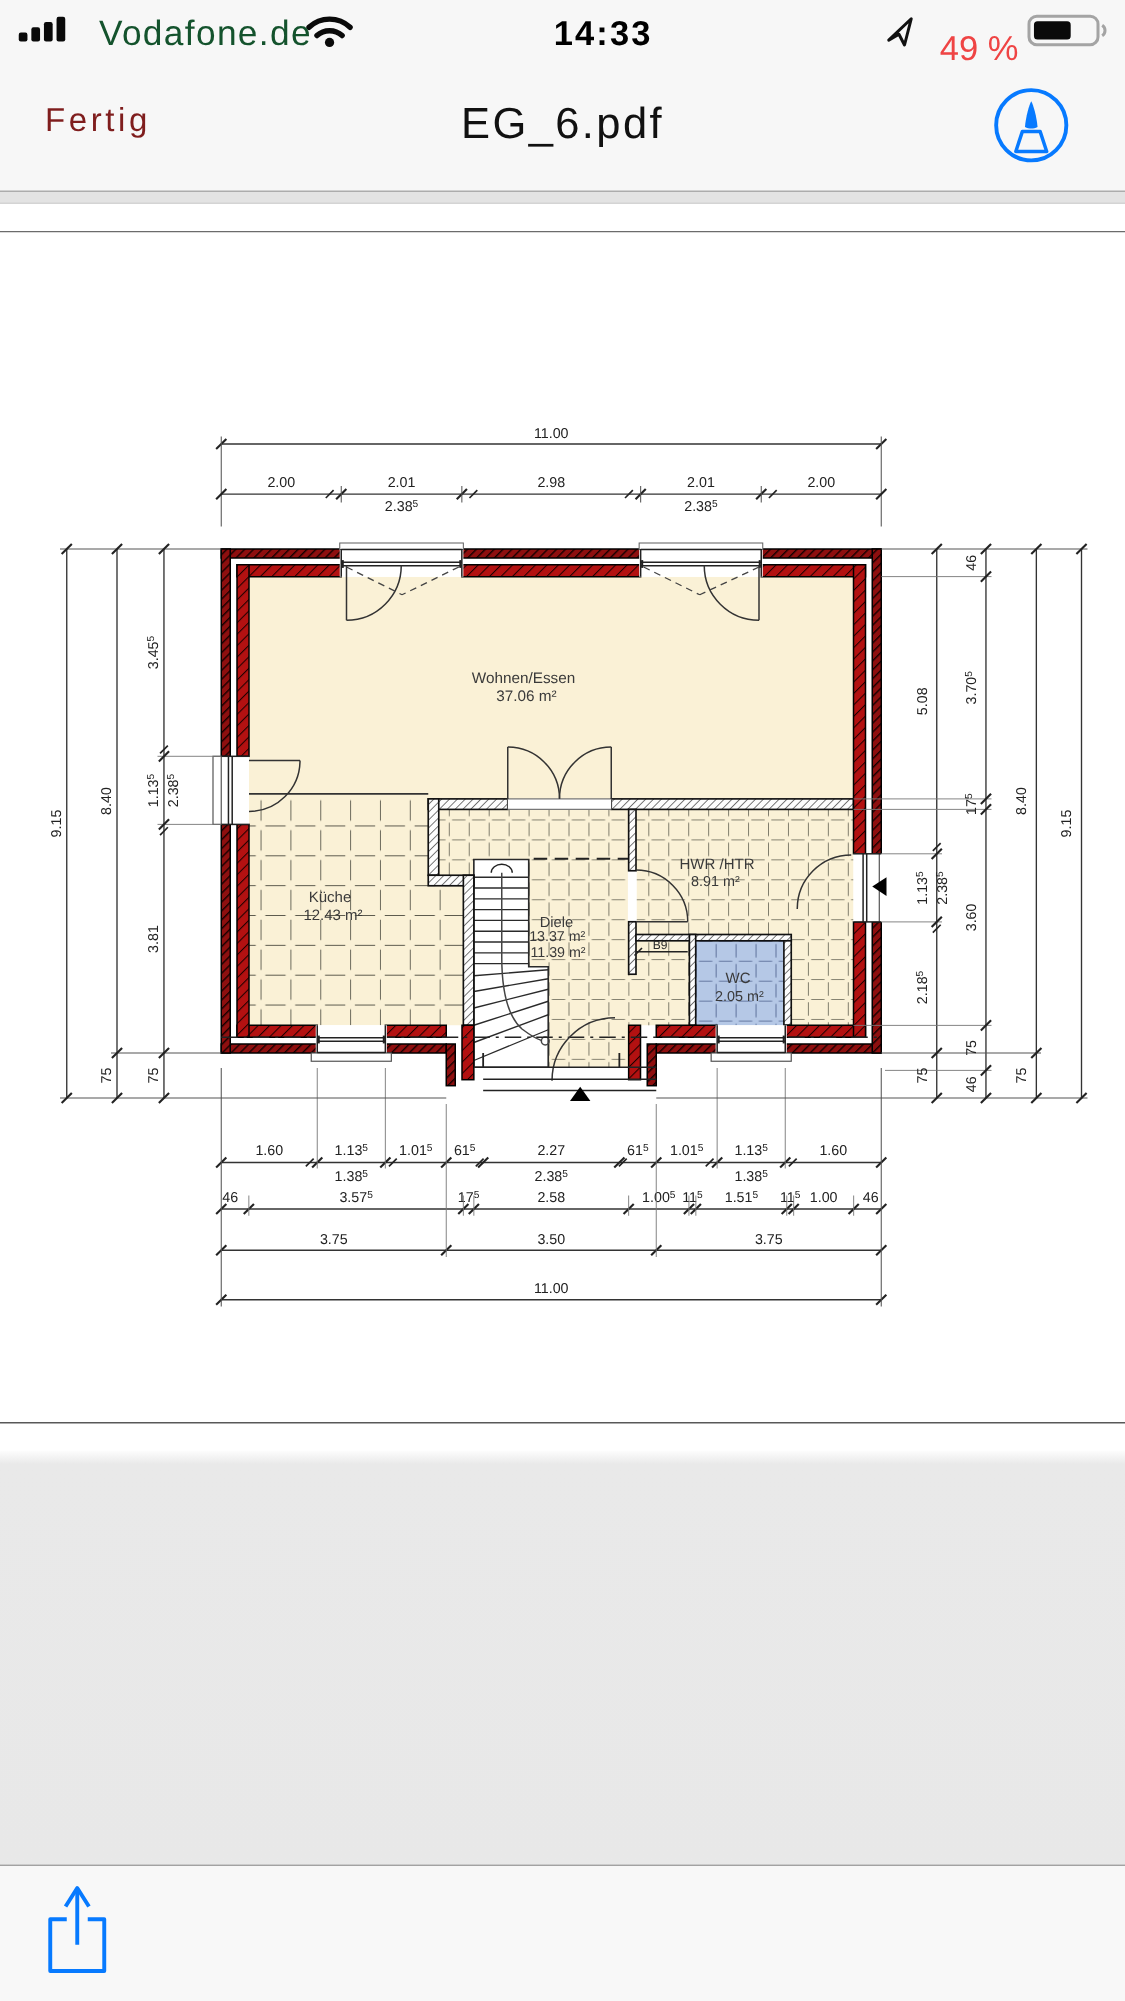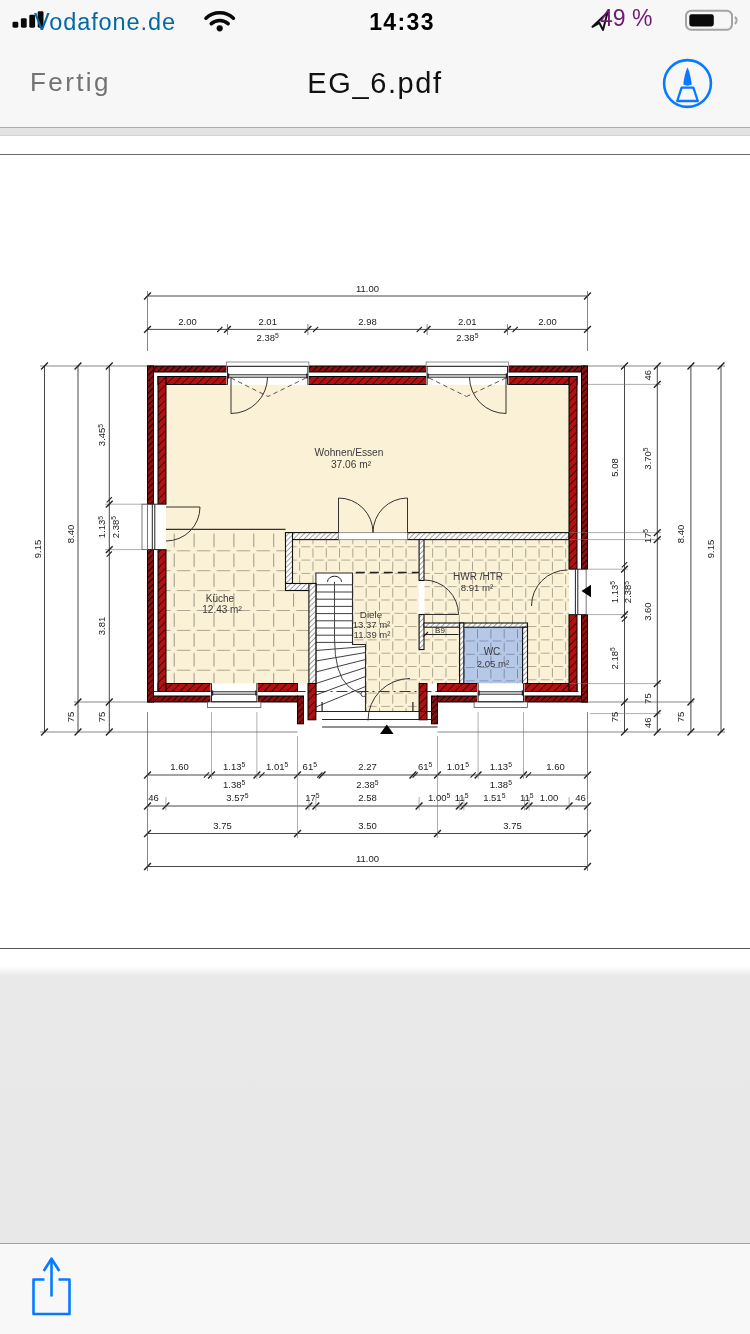--- a/index.html
+++ b/index.html
@@ -25,27 +25,27 @@
   </g>
   <circle cx="219.7" cy="28.3" r="3.1" fill="#0a0a0a"></circle>
 
   <path d="M592.5,26.8 L607.5,12.5 L603,30 L599.3,22.8 Z" fill="none" stroke="#111" stroke-width="2" stroke-linejoin="round"></path>
 
   <rect x="686" y="10.8" width="46" height="19" rx="5.2" fill="none" stroke="#a4a4a4" stroke-width="2"></rect>
   <rect x="689.3" y="14.2" width="24.5" height="12.2" rx="2.4" fill="#0a0a0a"></rect>
   <path d="M734.8,16.8 a4.2,4.2 0 0 1 0,7" fill="none" stroke="#a4a4a4" stroke-width="2"></path>
 </svg>
 
-<div class="abs" style="left:34px;top:8.5px;font-size:23.5px;color:#0369a1;letter-spacing:0.9px;">Vodafone.de</div>
+<div class="abs" style="left:66px;top:8.5px;font-size:23.5px;color:#14532d;letter-spacing:0.9px;">Vodafone.de</div>
 
 <div class="abs" style="left:320px;top:9px;width:115px;text-align:right;font-size:23px;font-weight:600;letter-spacing:1.4px;color:#000;">14:33</div>
 
-<div class="abs" style="left:600px;top:5px;width:79px;font-size:23px;color:#701a75;">49 %</div>
-
-<div class="abs" style="left:30px;top:67px;font-size:26px;letter-spacing:2.4px;color:#737373;">Fertig</div>
+<div class="abs" style="left:600px;top:19px;width:79px;text-align:right;font-size:23px;color:#ef4444;">49 %</div>
+
+<div class="abs" style="left:30px;top:67px;font-size:22px;letter-spacing:2.4px;color:#7f1d1d;">Fertig</div>
 
 <div class="abs" style="left:0;top:67px;width:750px;text-align:center;font-size:29px;font-weight:400;letter-spacing:1.6px;color:#111;">EG_6.pdf</div>
 
 <svg class="abs" style="left:658px;top:54px" width="60" height="60" viewBox="0 0 60 60">
   <circle cx="29.5" cy="29.5" r="23.4" fill="none" stroke="#077aff" stroke-width="2.6"></circle>
   <path d="M29.5,13.5 C31,16.2 33.1,23.8 33.7,30.6 C31,32 28,32 25.3,30.6 C25.9,23.8 28,16.2 29.5,13.5 Z" fill="#077aff"></path>
   <path d="M23.6,33.6 L35.4,33.6 L39.8,47 L19.2,47 Z" fill="none" stroke="#077aff" stroke-width="2.3" stroke-linejoin="round"></path>
 </svg>
 
 <div class="abs" style="left:0;top:128px;width:750px;height:6.5px;background:#e3e3e3;border-bottom:1px solid #d4d4d4;"></div>

